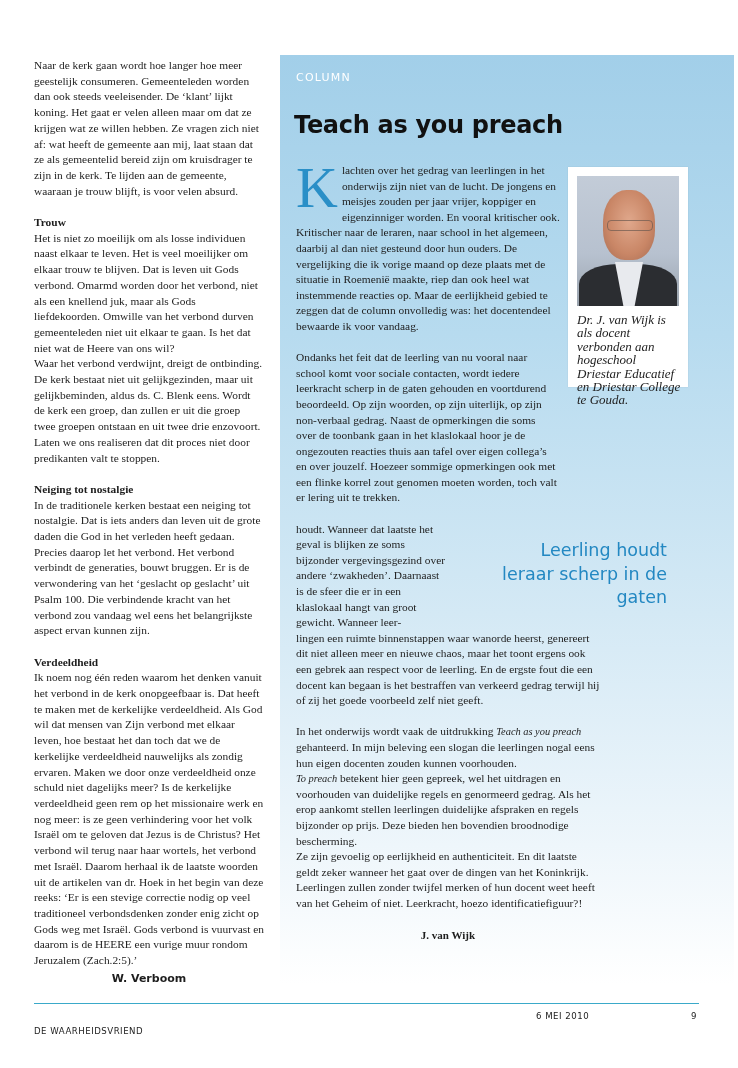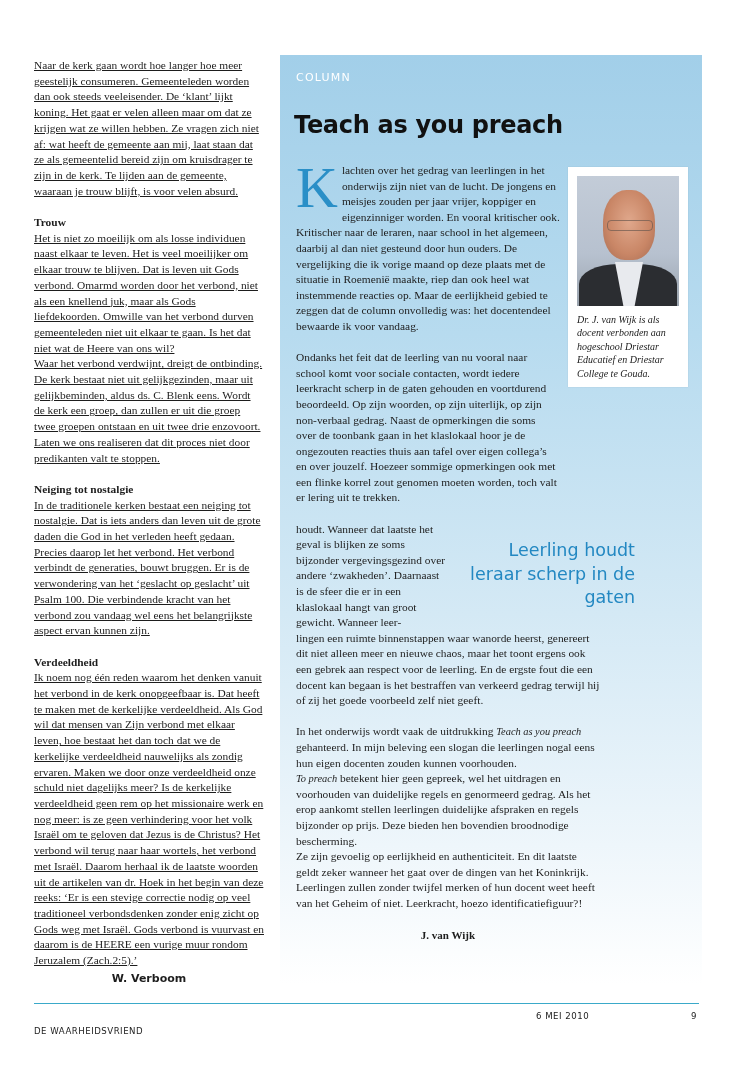--- a/index.html
+++ b/index.html
@@ -9,34 +9,35 @@
       font-family: "DejaVu Serif", "Liberation Serif", serif;
     }
     .page { position: absolute; inset: 0; }
 
     
     .left-col {
       position: absolute; left: 34px; top: 58px; width: 230px;
       font-family: "Liberation Serif", serif; font-size: 11.4px; line-height: 15.7px;
       color: #1d1d1d;
     }
-    .left-col p { margin: 0; text-decoration: underline; }
+    .left-col p { margin: 0; }
     .left-col .gap { height: 15.7px; }
     .left-col h3 {
       margin: 0; font-size: 11.4px; font-weight: bold; line-height: 15.7px;
     }
     .sig {
       text-align: center; font-family: "DejaVu Sans", sans-serif; font-weight: bold;
       font-size: 11px; margin-top: 2px;
     }
 
     
     .panel {
       position: absolute; left: 280px; top: 55px; width: 422px; height: 930px;
       background: linear-gradient(to bottom, #a2cfe9 0%, #b7dbef 30%, #d4e9f5 60%, #eef6fb 85%, #ffffff 100%);
+      padding-left: 32px;
     }
     .kicker {
       position: absolute; left: 16px; top: 16px;
       font-family: "DejaVu Sans", sans-serif; font-size: 11px; letter-spacing: 1.2px;
       color: #ffffff;
     }
     .headline {
       position: absolute; left: 14px; top: 56px; margin: 0;
       font-family: "DejaVu Sans", sans-serif; font-weight: bold; font-size: 24px;
       color: #111111; letter-spacing: -0.3px;
@@ -78,21 +79,21 @@
       position: absolute; left: 2px; top: 88px; width: 98px; height: 50px;
       border-radius: 40% 40% 0 0; background: #2b2d31;
     }
     .photo .collar {
       position: absolute; left: 38px; top: 86px; width: 28px; height: 44px;
       background: #e8eaee; clip-path: polygon(0 0,100% 0,70% 100%,30% 100%);
     }
     .caption {
       position: absolute; left: 9px; top: 146px; width: 106px;
       font-family: "Liberation Serif", serif; font-style: italic;
-      font-size: 10px; line-height: 13.4px; color: #222;
+      font-size: 13px; line-height: 13.4px; color: #222;
     }
 
     .pullquote {
       position: absolute; right: 67px; top: 484px; width: 180px; text-align: right;
       font-family: "DejaVu Sans", sans-serif; font-size: 17.5px; line-height: 23.5px;
       color: #2388c2;
     }
     .sig2 {
       text-align: center; font-family: Liberation Serif, serif; font-weight: bold;
       font-size: 11px; margin-top: 16px; width: 304px;

